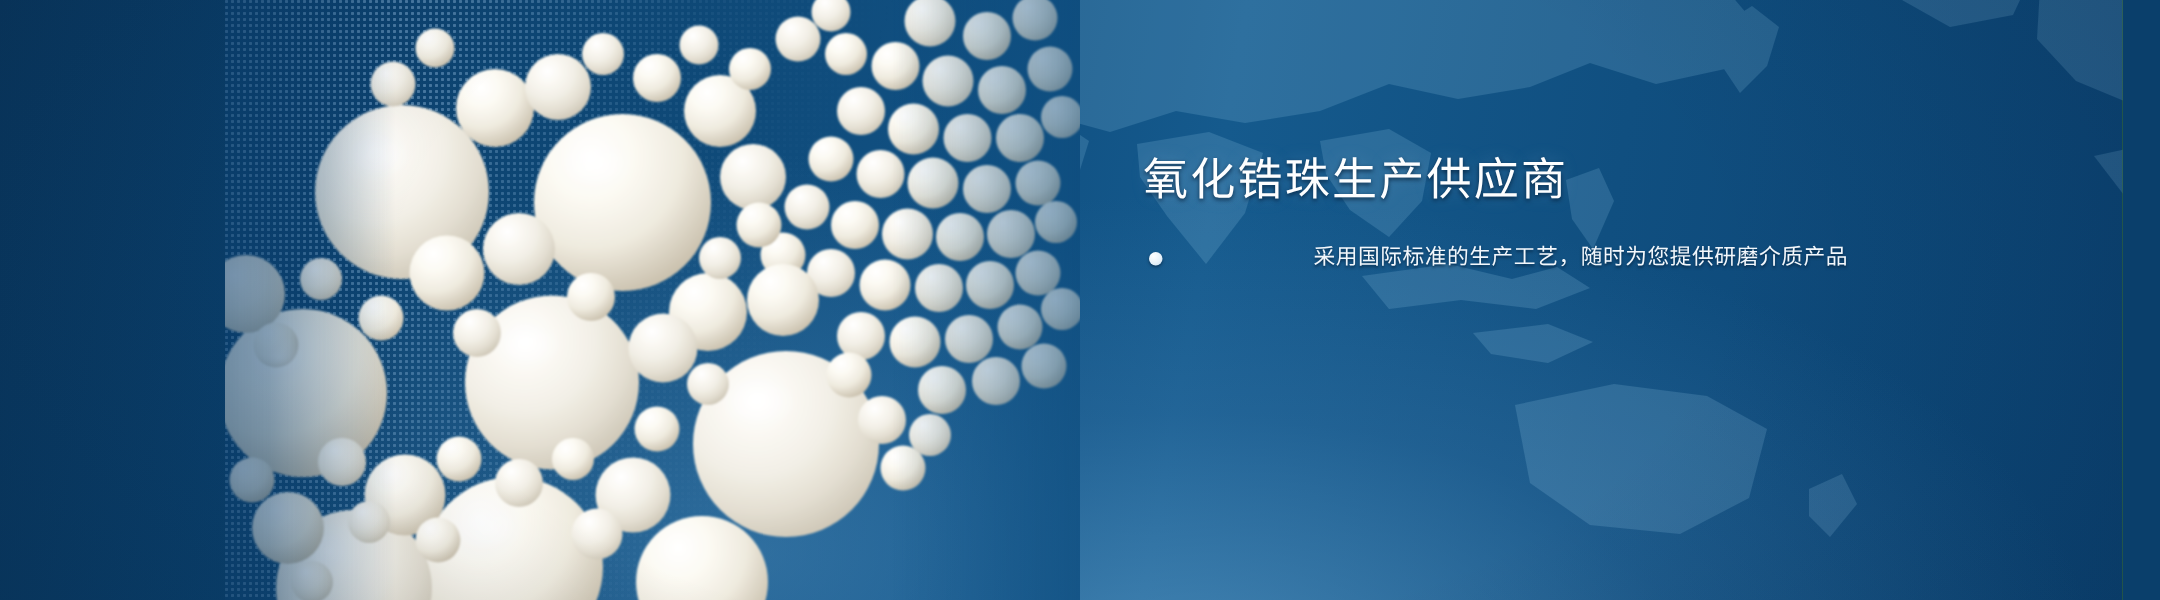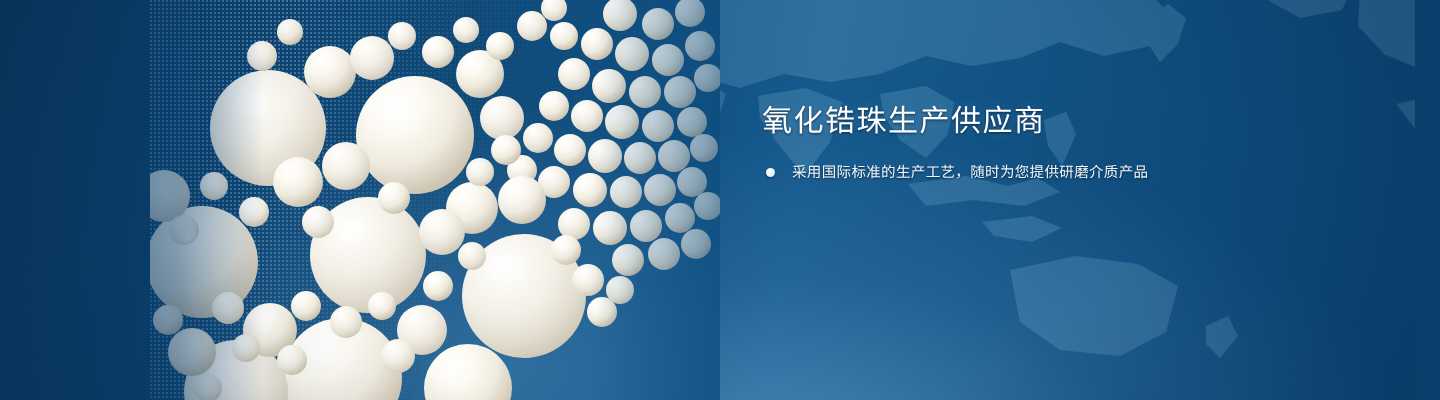--- a/index.html
+++ b/index.html
@@ -123,21 +123,21 @@
   .bullet {
     position: relative;
     padding-left: 30px;
     margin-bottom: 9px;
     font-size: 14.5px;
     line-height: 24px;
     color: #f2f7fc;
     letter-spacing: 0.35px;
     text-shadow: 0 1px 2px rgba(3,24,46,0.7);
   }
-  .bullet:last-child { margin-bottom: 0; }
+  .bullet:last-child { margin-bottom: 0; text-align: right; }
   .bullet .dot {
     position: absolute;
     left: 4px;
     top: 8px;
     width: 9px;
     height: 9px;
     border-radius: 50%;
     background: radial-gradient(circle at 34% 30%, #ffffff 0%, #e8f2fa 55%, #c8dcee 100%);
     box-shadow: 0 1px 2px rgba(2,20,40,0.55);
   }

